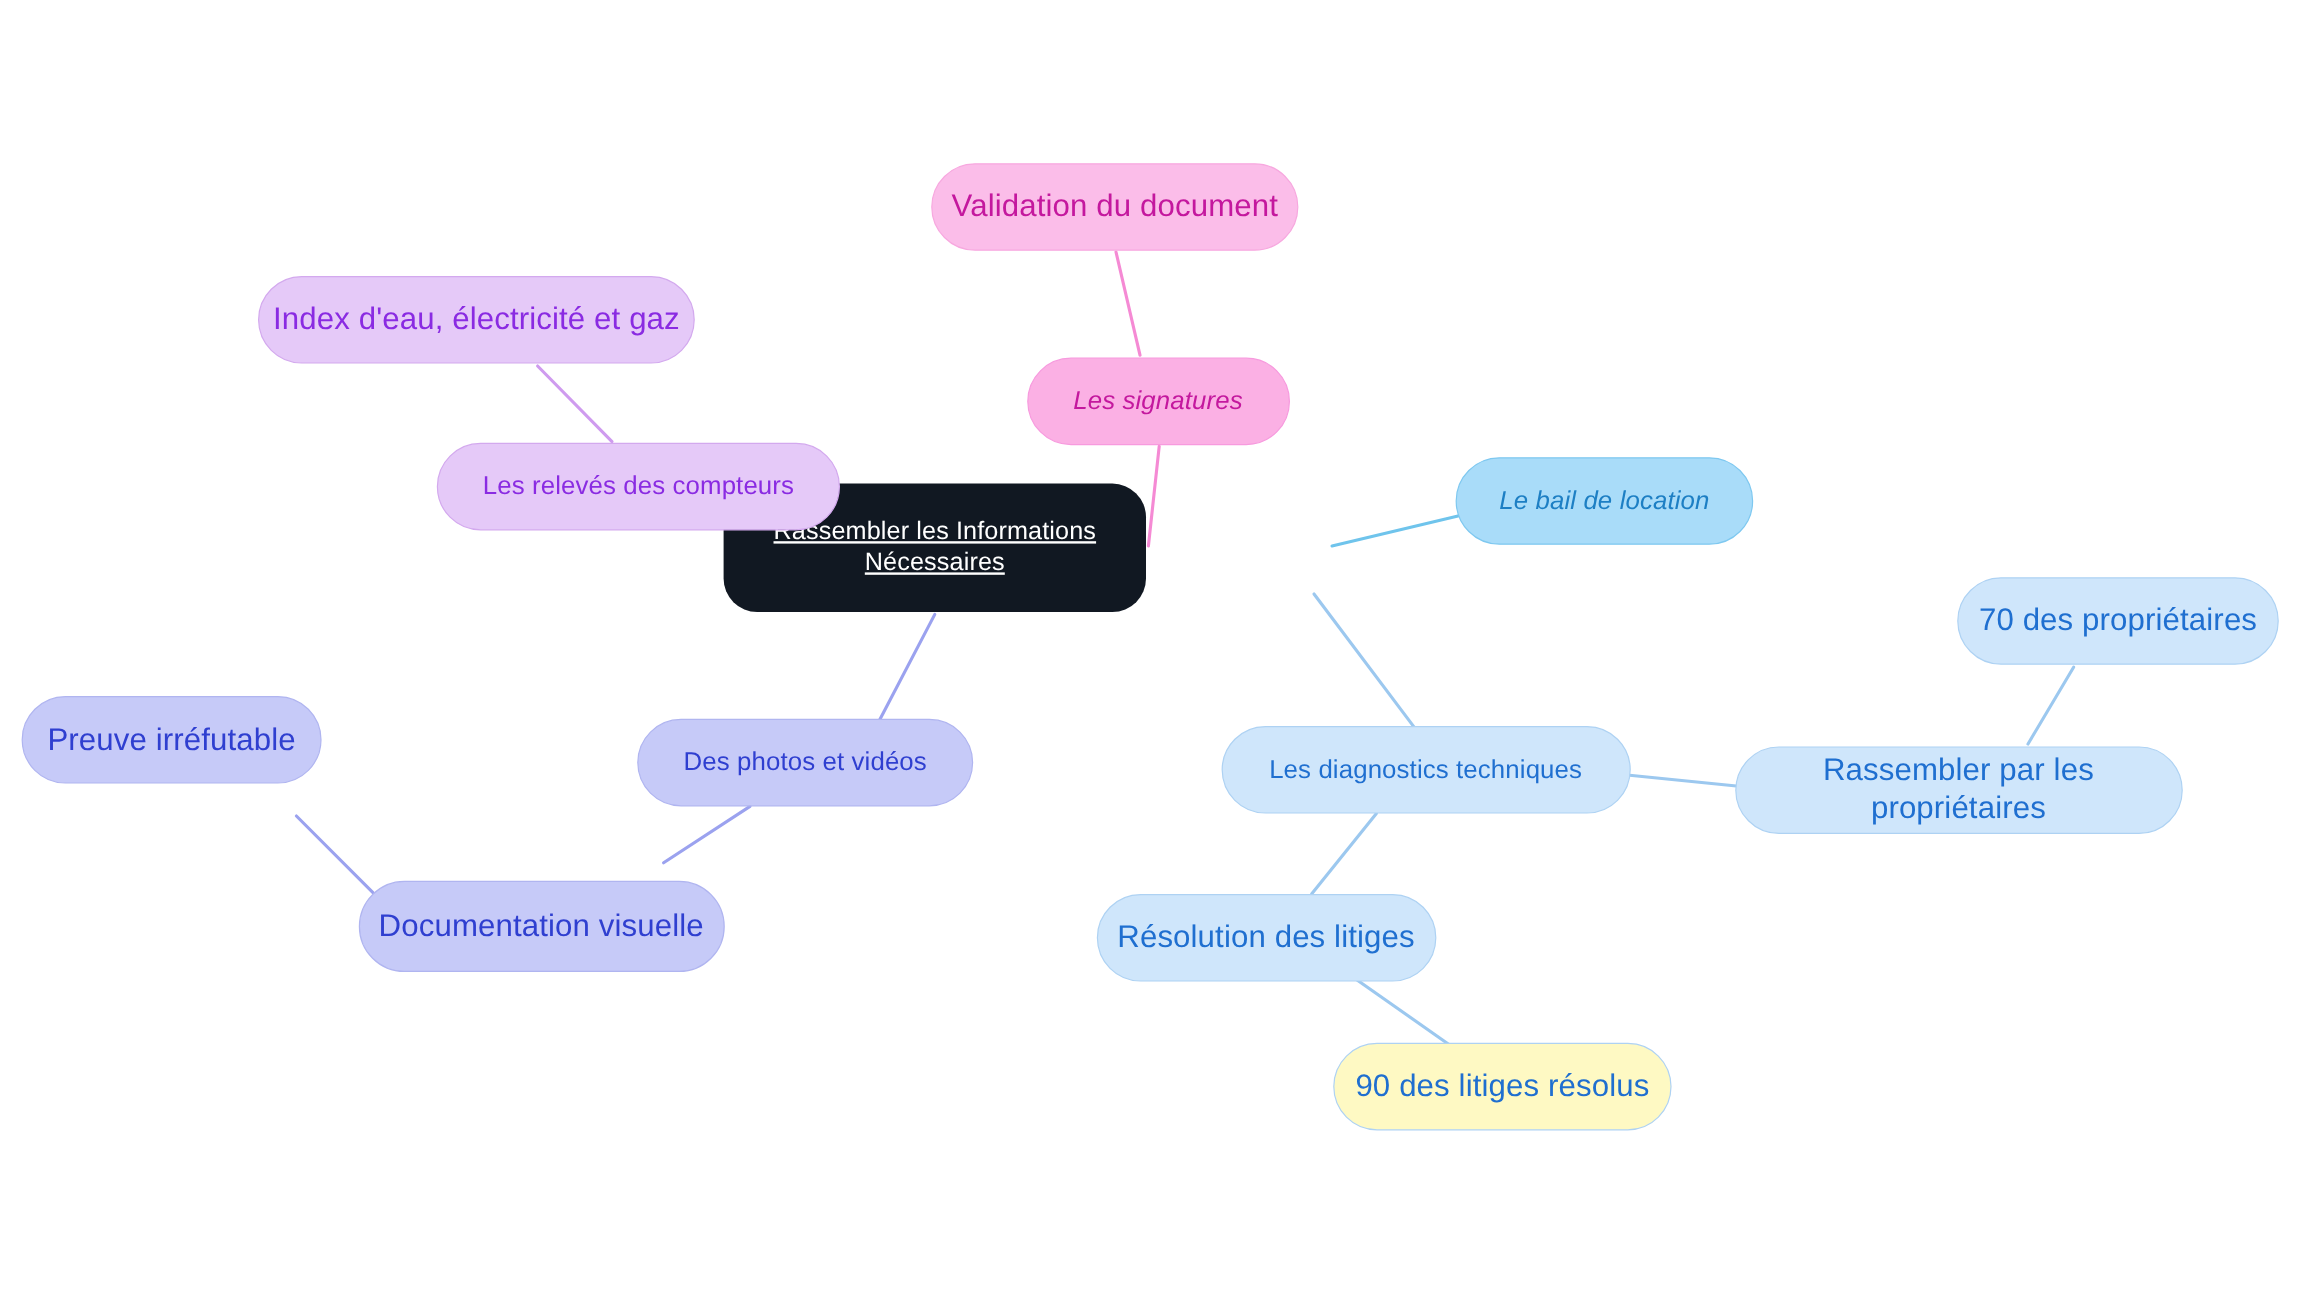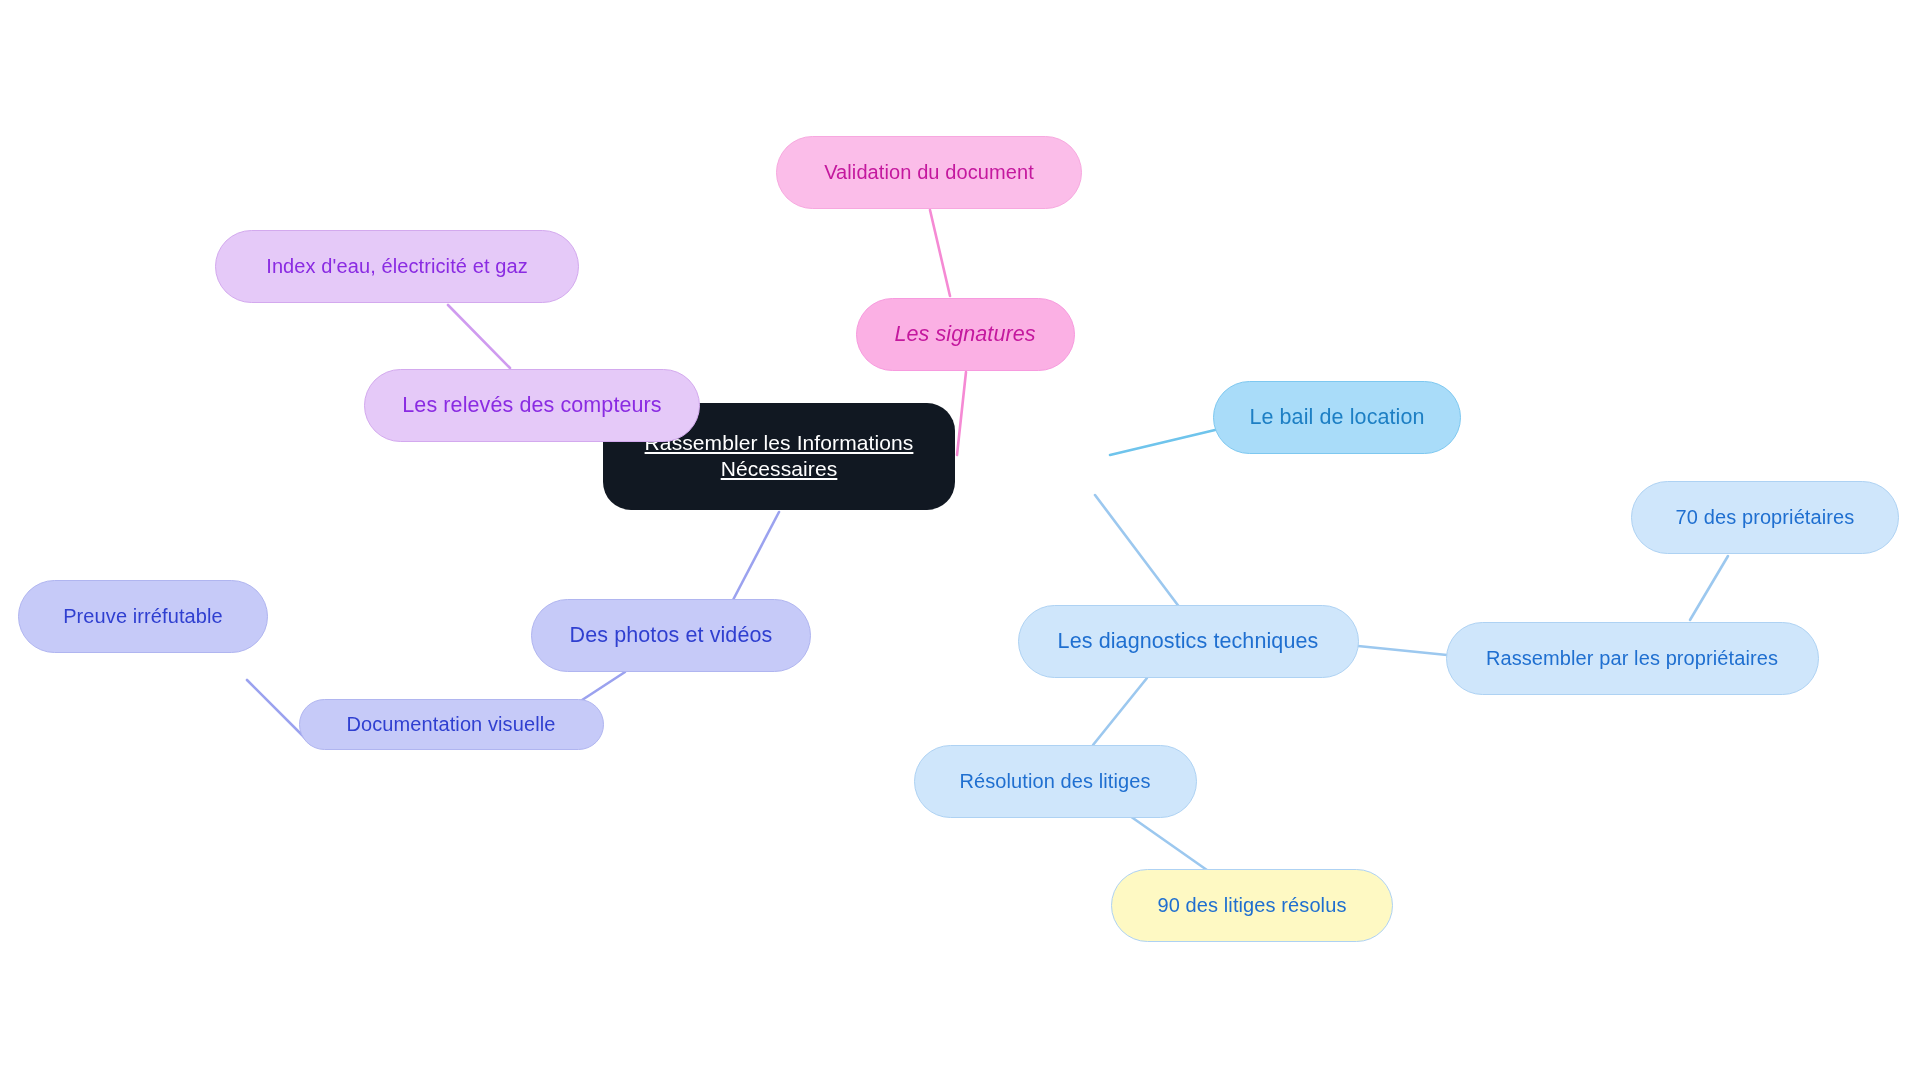--- a/index.html
+++ b/index.html
@@ -43,21 +43,21 @@
     border-radius: 28px;
     color: #ffffff;
     font-size: 21px;
     border-width: 0;
     text-decoration: underline;
   }
   .node.branch {
     font-size: 21.5px;
   }
   .node.leaf {
-    font-size: 20px;
+    font-size: 26px;
   }
 </style>
 </head>
 <body>
 
 <div id="canvas">
   <svg id="edges" viewBox="0 0 1920 1083" width="1920" height="1083">
       <line x1="957" y1="455" x2="966" y2="372" stroke="#f58ad4" stroke-width="2.6" stroke-linecap="round"></line>
       <line x1="950" y1="296" x2="930" y2="210" stroke="#f58ad4" stroke-width="2.6" stroke-linecap="round"></line>
       <line x1="780" y1="455" x2="700" y2="441" stroke="#cf9bef" stroke-width="2.6" stroke-linecap="round"></line>
@@ -72,23 +72,23 @@
       <line x1="625" y1="672" x2="553" y2="719" stroke="#9ba2ef" stroke-width="2.6" stroke-linecap="round"></line>
       <line x1="311" y1="744" x2="247" y2="680" stroke="#9ba2ef" stroke-width="2.6" stroke-linecap="round"></line>
     </svg>
   <div id="node-layer">
       <div class="node root" style="left: 603px; top: 402.5px; width: 352px; height: 107px; background: rgb(17, 24, 34); border-color: rgb(17, 24, 34); color: rgb(255, 255, 255);">Rassembler les Informations
 Nécessaires</div>
       <div class="node leaf" style="left: 776px; top: 135.5px; width: 306px; height: 73px; background: rgb(251, 189, 233); border-color: rgb(247, 168, 223); color: rgb(196, 24, 158);">Validation du document</div>
       <div class="node branch" style="left: 855.5px; top: 297.5px; width: 219px; height: 73px; background: rgb(251, 176, 228); border-color: rgb(247, 154, 222); color: rgb(196, 24, 158); font-style: italic;">Les signatures</div>
       <div class="node leaf" style="left: 215px; top: 229.5px; width: 364px; height: 73px; background: rgb(229, 201, 248); border-color: rgb(211, 169, 238); color: rgb(138, 43, 226);">Index d'eau, électricité et gaz</div>
       <div class="node branch" style="left: 364px; top: 368.5px; width: 336px; height: 73px; background: rgb(229, 201, 248); border-color: rgb(211, 169, 238); color: rgb(138, 43, 226);">Les relevés des compteurs</div>
-      <div class="node branch" style="left: 1213px; top: 380.5px; width: 248px; height: 73px; background: rgb(169, 220, 249); border-color: rgb(126, 200, 240); color: rgb(29, 127, 196);">Le bail de location</div>
+      <div class="node branch" style="left: 1213px; top: 380.5px; width: 248px; height: 73px; background: rgb(169, 220, 249); border-color: rgb(126, 200, 240); color: rgb(29, 127, 196); font-style: italic;">Le bail de location</div>
       <div class="node leaf" style="left: 1631px; top: 480.5px; width: 268px; height: 73px; background: rgb(207, 230, 251); border-color: rgb(174, 210, 243); color: rgb(31, 111, 208);">70 des propriétaires</div>
       <div class="node leaf" style="left: 1445.5px; top: 621.5px; width: 373px; height: 73px; background: rgb(207, 230, 251); border-color: rgb(174, 210, 243); color: rgb(31, 111, 208);">Rassembler par les propriétaires</div>
       <div class="node branch" style="left: 1017.5px; top: 604.5px; width: 341px; height: 73px; background: rgb(207, 230, 251); border-color: rgb(174, 210, 243); color: rgb(31, 111, 208);">Les diagnostics techniques</div>
       <div class="node leaf" style="left: 913.5px; top: 744.5px; width: 283px; height: 73px; background: rgb(207, 230, 251); border-color: rgb(174, 210, 243); color: rgb(31, 111, 208);">Résolution des litiges</div>
       <div class="node leaf" style="left: 1111px; top: 868.5px; width: 282px; height: 73px; background: #fef9c3; border-color: rgb(174, 210, 243); color: rgb(31, 111, 208);">90 des litiges résolus</div>
       <div class="node branch" style="left: 531px; top: 598.5px; width: 280px; height: 73px; background: rgb(198, 202, 248); border-color: rgb(176, 181, 240); color: rgb(47, 63, 208);">Des photos et vidéos</div>
-      <div class="node leaf" style="left: 298.5px; top: 699px; width: 305px; height: 51px; background: rgb(198, 202, 248); border-color: rgb(176, 181, 240); color: rgb(47, 63, 208);">Documentation visuelle</div>
+      <div class="node leaf" style="left: 298.5px; top: 734px; width: 305px; height: 76px; background: rgb(198, 202, 248); border-color: rgb(176, 181, 240); color: rgb(47, 63, 208);">Documentation visuelle</div>
       <div class="node leaf" style="left: 18px; top: 580px; width: 250px; height: 73px; background: rgb(198, 202, 248); border-color: rgb(176, 181, 240); color: rgb(47, 63, 208);">Preuve irréfutable</div>
     </div>
 </div>
 
 </body></html>

